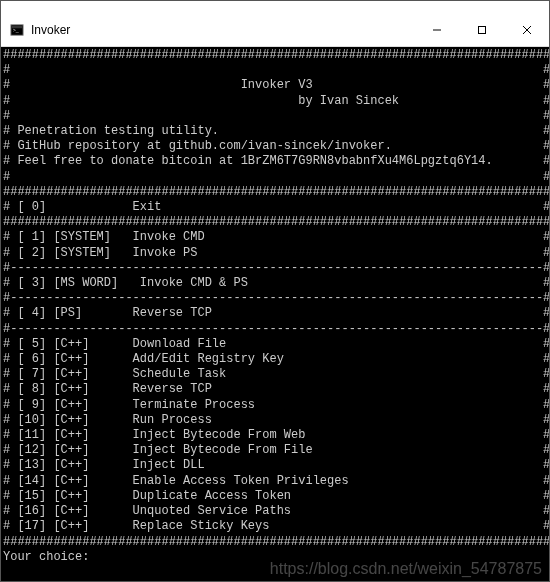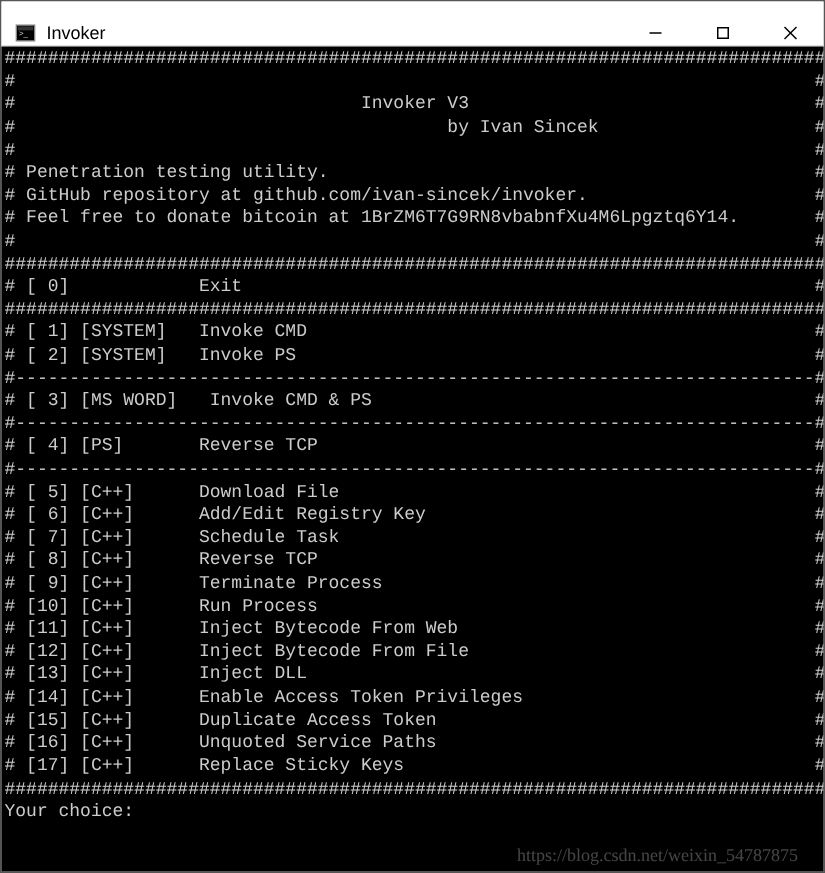--- a/index.html
+++ b/index.html
@@ -17,21 +17,21 @@
     }
     .window {
       width: 550px;
       height: 582px;
       border: 1px solid #555;
       background: #fff;
       display: flex;
       flex-direction: column;
     }
     .titlebar {
-      height: 30px;
+      height: 46px;
       background: #fff;
       display: flex;
       align-items: center;
       padding: 12px 0 0 8px;
       border-bottom: 1px solid #ddd;
     }
     .titlebar-icon {
       width: 16px;
       height: 16px;
       margin-right: 6px;
@@ -69,24 +69,24 @@
       font-family: Consolas, "Courier New", monospace;
       font-size: 12px;
       line-height: 15.2px;
       padding: 1px 2px;
       overflow: hidden;
       white-space: pre;
     }
     .watermark {
       position: absolute;
       bottom: 4px;
-      right: 18px;
+      right: 8px;
       color: rgba(200,200,200,0.35);
-      font-size: 12px;
-      font-family: Liberation Serif, serif;
+      font-size: 16px;
+      font-family: Liberation Sans, sans-serif;
       pointer-events: none;
     }
   </style>
 </head>
 <body>
 
 <div class="window">
   <div class="titlebar">
     <span class="titlebar-icon">
       <svg viewBox="0 0 16 16">

